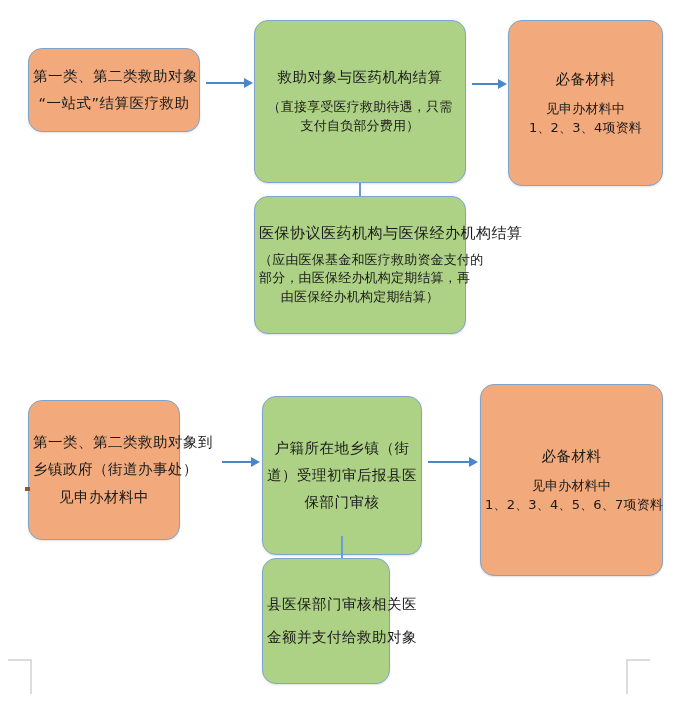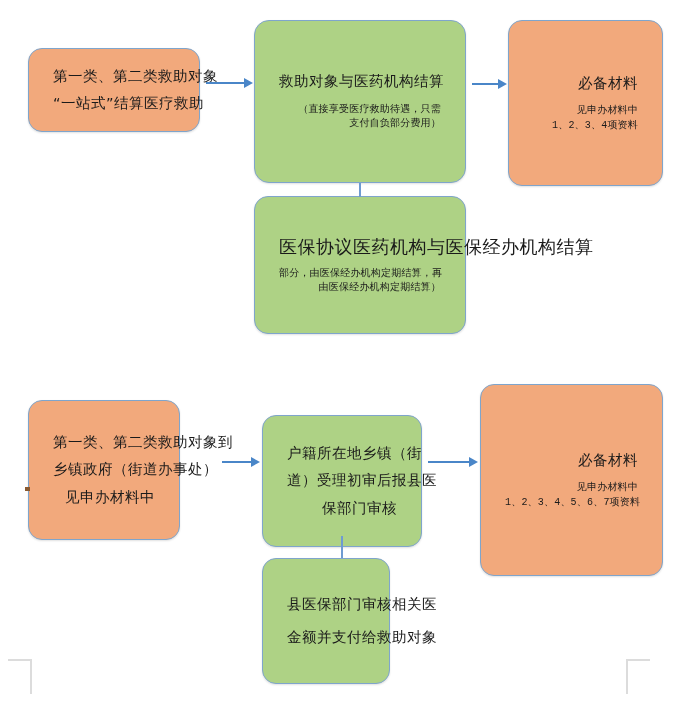--- a/index.html
+++ b/index.html
@@ -22,46 +22,45 @@
   
   .node {
     position: absolute;
     box-sizing: border-box;
     border-radius: 14px;
     border: 1.5px solid #7FA5CC;
     display: flex;
     flex-direction: column;
     align-items: center;
     justify-content: center;
-    text-align: right;
+    text-align: center;
     color: #1a1a1a;
-    padding: 6px 24px;
+    padding: 6px 4px;
     box-shadow: 0 1px 2px rgba(0,0,0,0.12);
   }
   .node.orange {
     background: #F2A97C;
   }
   .node.green {
     background: #AED285;
   }
   .line {
     display: block;
     width: 100%;
     line-height: 1.45;
     white-space: nowrap;
   }
   .title-line {
     font-size: 14.5px;
     font-weight: 500;
     letter-spacing: 0.5px;
   }
   .body-line {
-    font-size: 10px;
+    font-size: 13px;
     letter-spacing: 0.2px;
-    font-family: Liberation Mono, monospace;
   }
   .gap-sm { height: 6px; }
   .gap-md { height: 10px; }
 
   
   .hline {
     position: absolute;
     height: 2px;
     background: #4A86C8;
   }
@@ -103,50 +102,51 @@
 <body>
 
 <div id="canvas">
 
   <div class="node orange" style="left:28px; top:48px; width:172px; height:84px;">
     <span class="line title-line">第一类、第二类救助对象</span>
     <div class="gap-sm"></div>
     <span class="line title-line">“一站式”结算医疗救助</span>
   </div>
 
-  <div class="node green" style="left:254px; top:20px; width:212px; height:163px;border-radius:15px;">
+  <div class="node green" style="left:254px; top:20px; width:212px; height:163px;">
     <span class="line title-line">救助对象与医药机构结算</span>
     <div class="gap-md"></div>
     <span class="line body-line">（直接享受医疗救助待遇，只需</span>
     <span class="line body-line">支付自负部分费用）</span>
   </div>
 
   <div class="node orange" style="left:508px; top:20px; width:155px; height:166px;">
     <span class="line title-line">必备材料</span>
     <div class="gap-md"></div>
     <span class="line body-line">见申办材料中</span>
     <span class="line body-line">1、2、3、4项资料</span>
   </div>
 
   <div class="node green" style="left:254px; top:196px; width:212px; height:138px;">
-    <span class="line title-line" style="font-size:18px;">医保协议医药机构与医保经办机构结算</span>
+    <span class="line title-line" style="font-size:15px;">医保协议医药机构与医保经办机构结算</span>
     <div class="gap-sm"></div>
+    <span class="line body-line">（应由医保基金和医疗救助资金支付的</span>
     <span class="line body-line">部分，由医保经办机构定期结算，再</span>
     <span class="line body-line">由医保经办机构定期结算）</span>
   </div>
 
   <div class="node orange" style="left:28px; top:400px; width:152px; height:140px;">
     <span class="line title-line">第一类、第二类救助对象到</span>
     <div class="gap-sm"></div>
     <span class="line title-line">乡镇政府（街道办事处）</span>
     <div class="gap-sm"></div>
     <span class="line title-line">见申办材料中</span>
   </div>
 
-  <div class="node green" style="left:262px; top:396px; width:160px; height:132px;margin-top:19px;">
+  <div class="node green" style="left:262px; top:396px; width:160px; height:159px;">
     <span class="line title-line">户籍所在地乡镇（街</span>
     <div class="gap-sm"></div>
     <span class="line title-line">道）受理初审后报县医</span>
     <div class="gap-sm"></div>
     <span class="line title-line">保部门审核</span>
   </div>
 
   <div class="node orange" style="left:480px; top:384px; width:183px; height:192px;">
     <span class="line title-line">必备材料</span>
     <div class="gap-md"></div>

